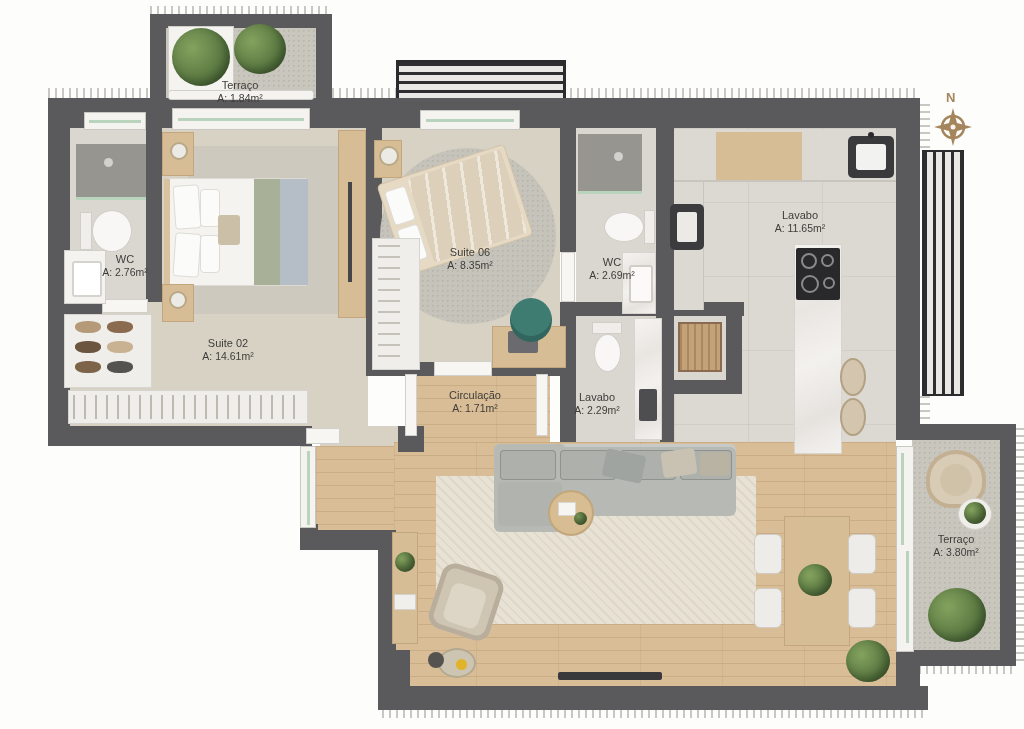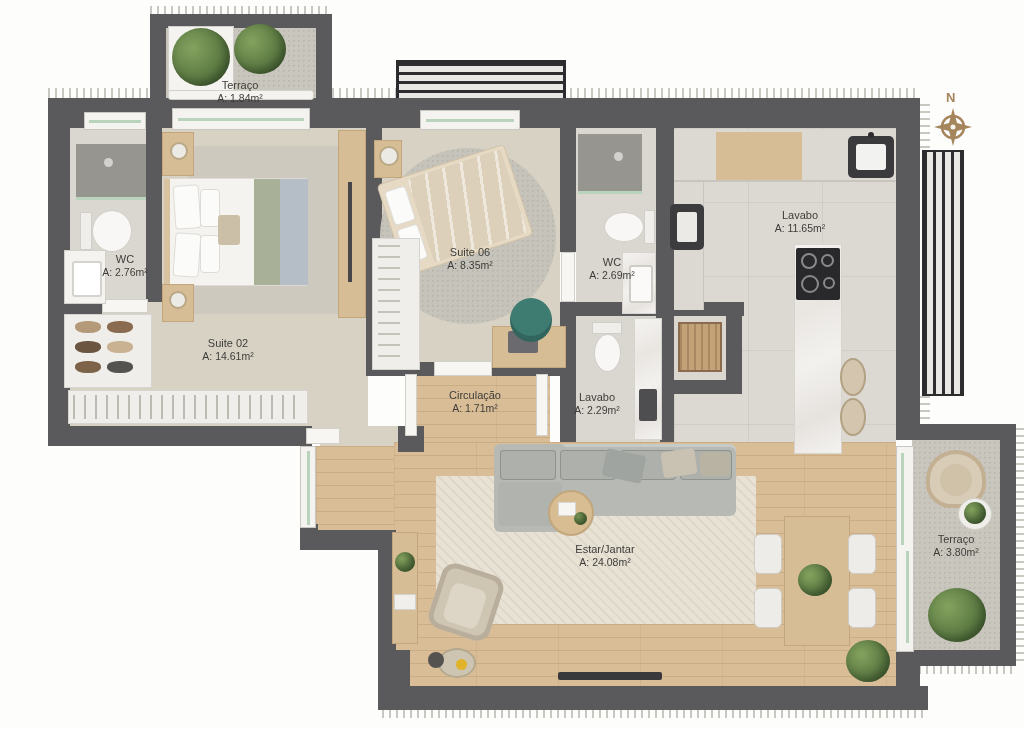--- a/index.html
+++ b/index.html
@@ -295,22 +295,18 @@
       <span class="rarea">A: 11.65m²</span>
   </div>
   <div class="room-label" style="left:425px;top:388px;width:100px;">
     <span class="rname">Circulação</span>
       <span class="rarea">A: 1.71m²</span>
   </div>
   <div class="room-label" style="left:547px;top:390px;width:100px;">
     <span class="rname">Lavabo</span>
       <span class="rarea">A: 2.29m²</span>
   </div>
-  <div class="room-label" style="left:545px;top:542px;width:120px;">
-    <span class="rname">Estar/Jantar</span>
-      <span class="rarea">A: 24.08m²</span>
-  </div>
   <div class="room-label" style="left:906px;top:532px;width:100px;">
     <span class="rname">Terraço</span>
       <span class="rarea">A: 3.80m²</span>
   </div>
 
 </div>
 
 </body></html>

